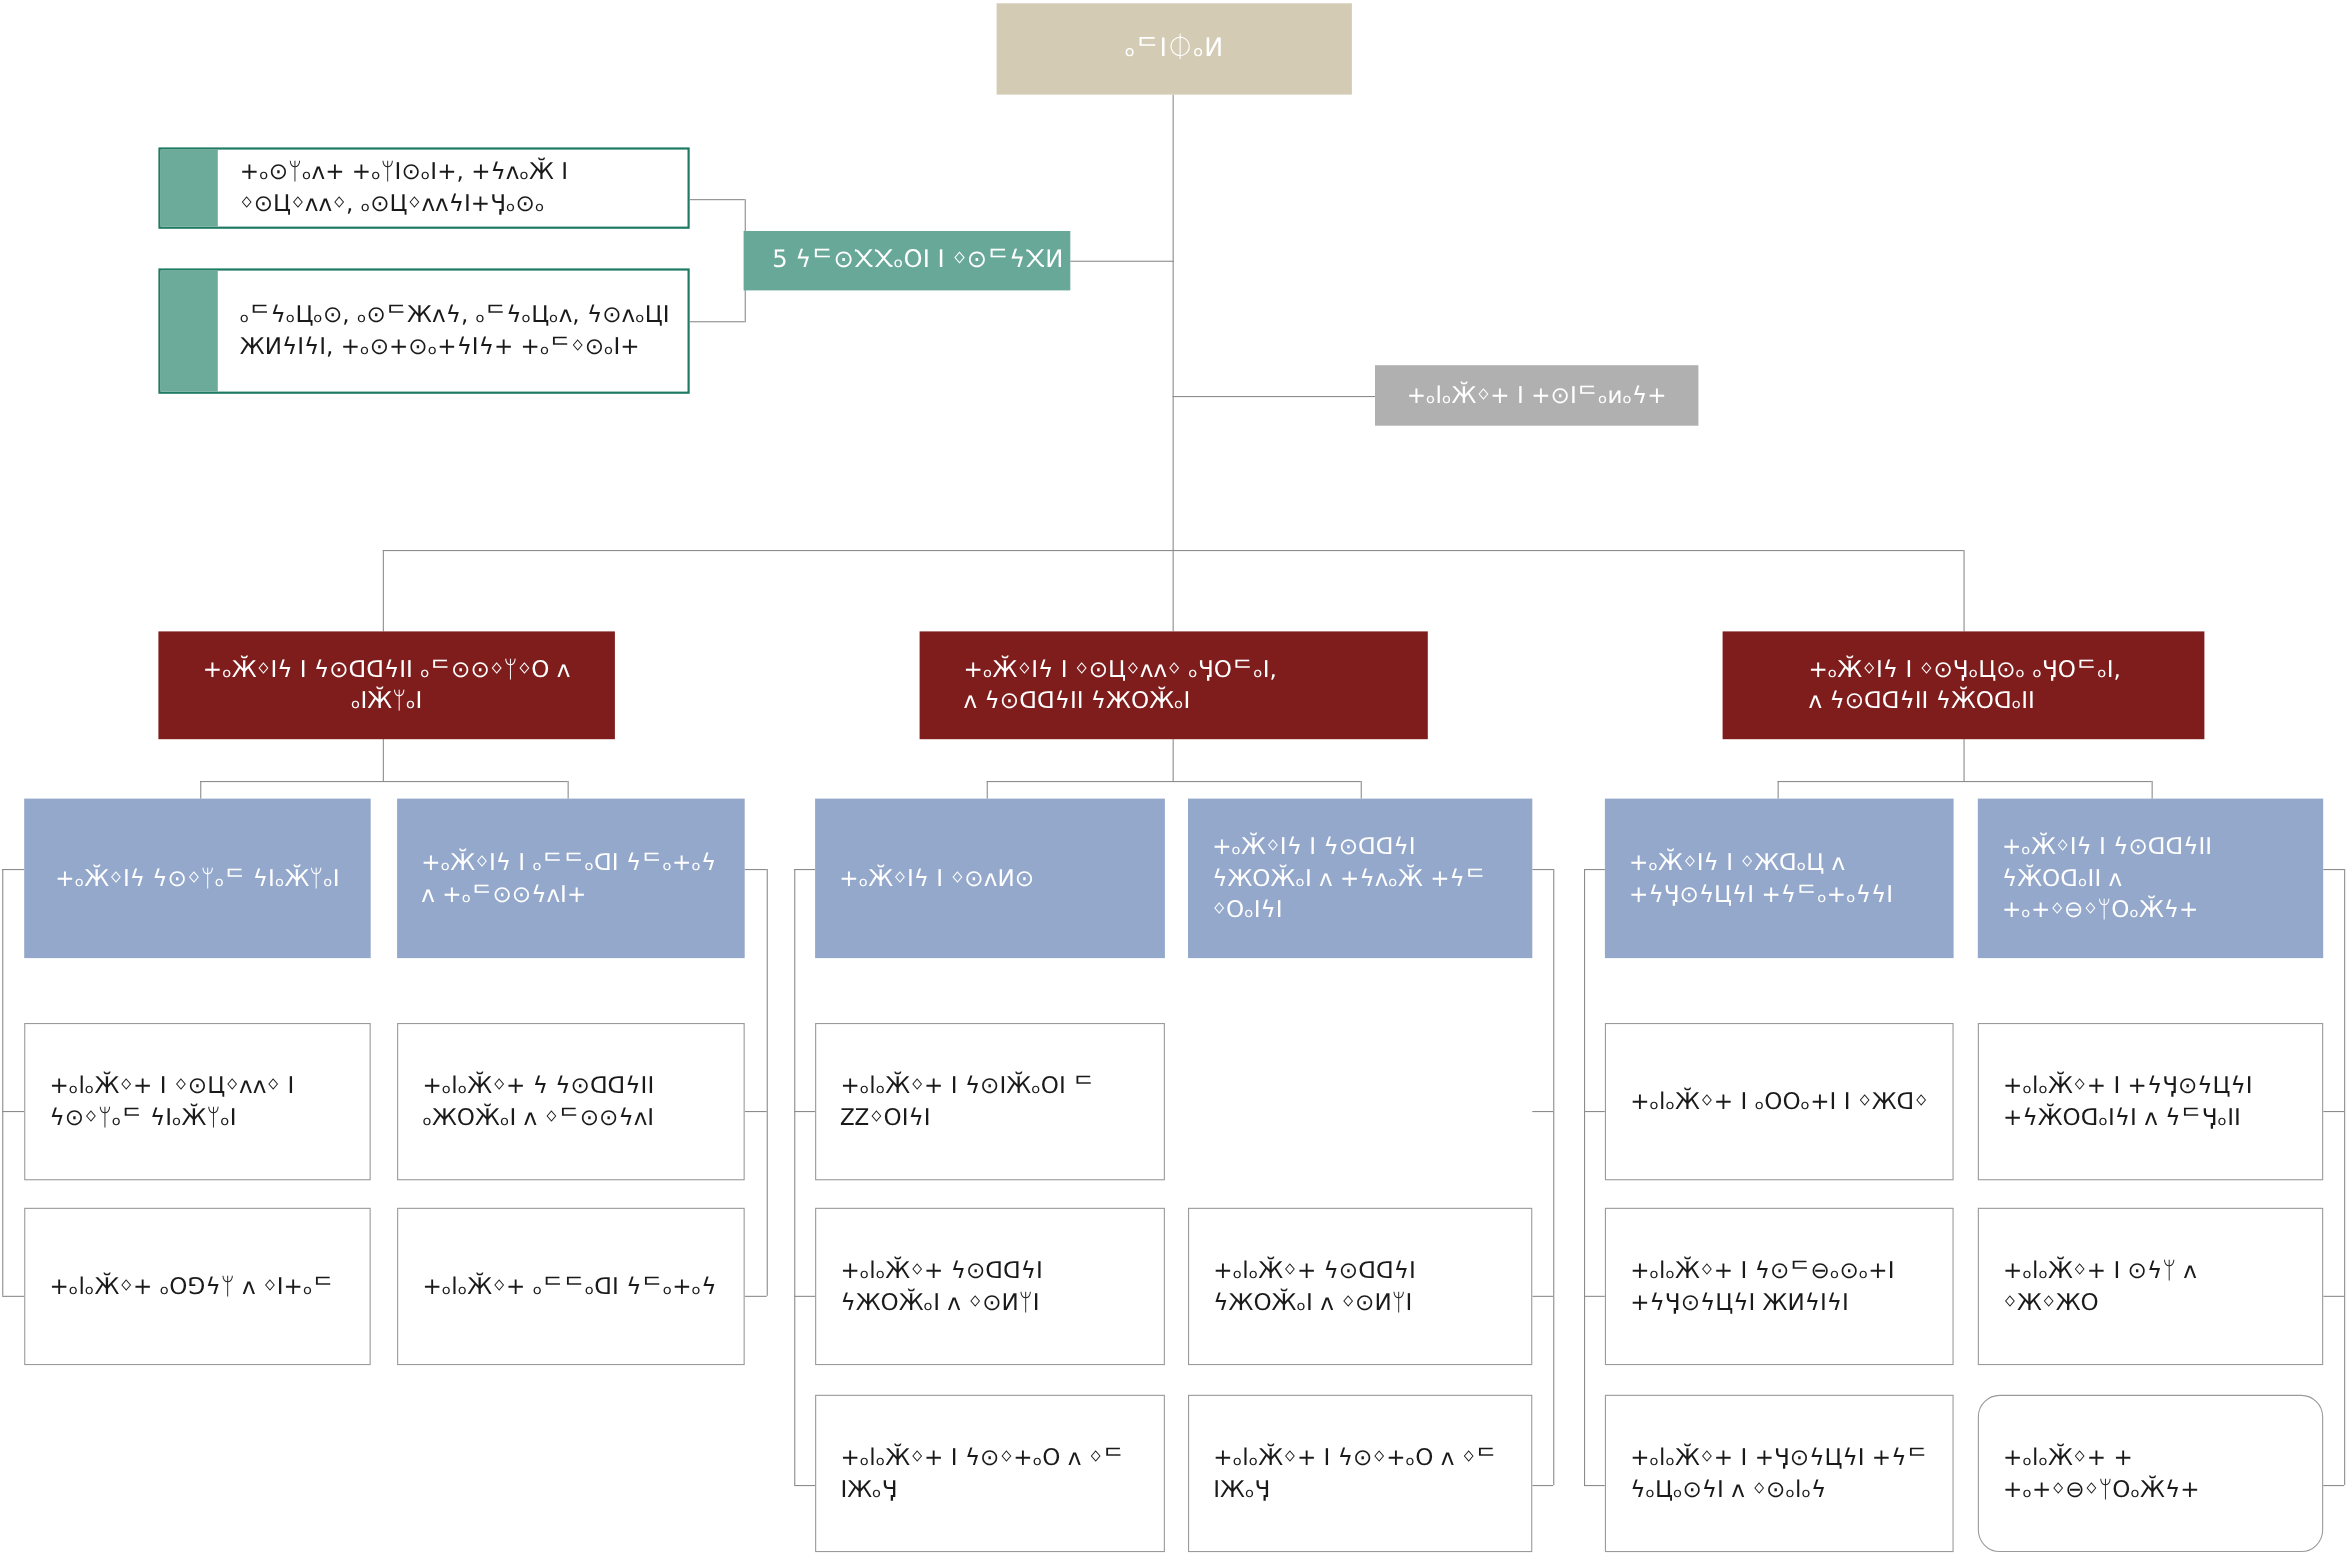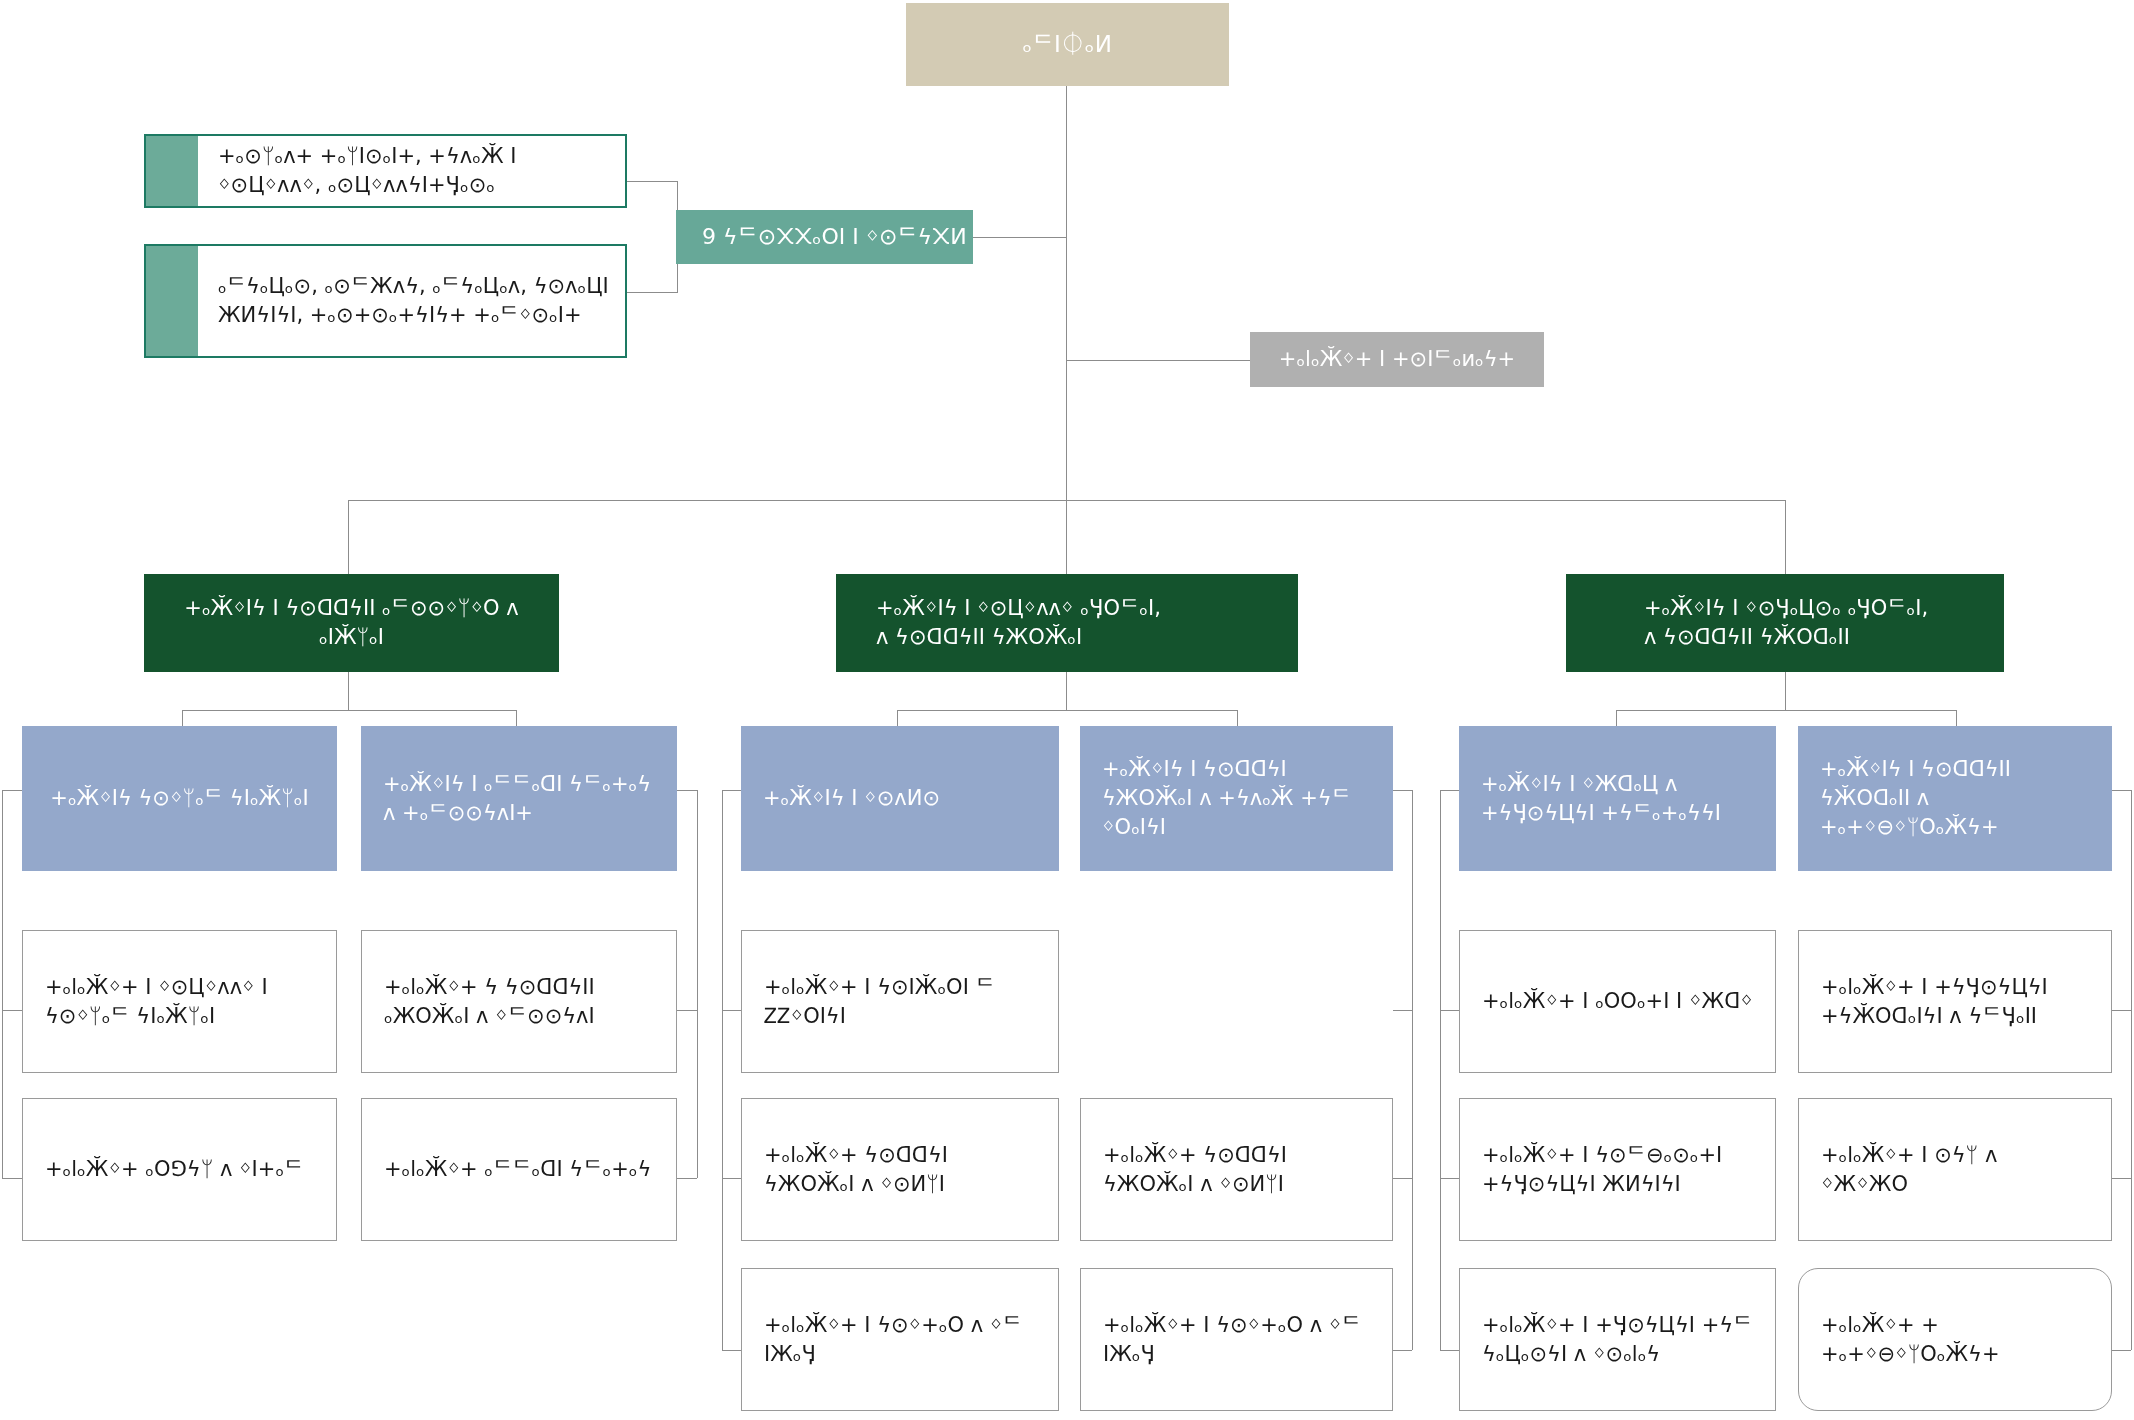--- a/index.html
+++ b/index.html
@@ -62,21 +62,21 @@
   }
   .callout .tab{
     position:absolute;
     left:0;top:0;bottom:0;
     width:52px;
     background:#6cab99;
   }
 
   
   .lvl1{
-    background:#14532d;
+    background:#7f1d1d;
     color:#ffffff;
     justify-content:center;
     text-align:center;
     font-size:21px;
     padding:8px 18px;
   }
   .lvl1.left-align{justify-content:flex-start;text-align:left;}
 
   
   .lvl2{
@@ -184,21 +184,21 @@
     <span class="tab"></span>
     <span class="txt">+ₒ⊙ᛘₒᴧ+ +ₒᛘI⊙ₒI+, +ϟᴧₒӁ I ᛜ⊙Цᛜᴧᴧᛜ, ₒ⊙ЦᛜᴧᴧϟI+Ӌₒ⊙ₒ</span>
   </div>
 
   <div class="node callout" style="left:144px;top:244px;width:483px;height:114px;">
     <span class="tab"></span>
     <span class="txt">ₒᄃϟₒЦₒ⊙, ₒ⊙ᄃЖᴧϟ, ₒᄃϟₒЦₒᴧ, ϟ⊙ᴧₒЦI ЖИϟIϟI, +ₒ⊙+⊙ₒ+ϟIϟ+ +ₒᄃᛜ⊙ₒI+</span>
   </div>
 
   <div class="node teal-label" style="left:676px;top:210px;width:297px;height:54px;">
-    <span class="txt">9 ϟᄃ⊙᙭᙭ₒОI I ᛜ⊙ᄃϟ᙭И</span>
+    <span class="txt">5 ϟᄃ⊙᙭᙭ₒОI I ᛜ⊙ᄃϟ᙭И</span>
   </div>
 
   <div class="node grey-label" style="left:1250px;top:332px;width:294px;height:55px;">
     <span class="txt">+ₒlₒӁᛜ+ I +⊙Iᄃₒиₒϟ+</span>
   </div>
 
   <div class="node lvl1" style="left:144px;top:574px;width:415px;height:98px;">
     <span class="txt">+ₒӁᛜIϟ I ϟ⊙ᗡᗡϟII ₒᄃ⊙⊙ᛜᛘᛜO ᴧ ₒIӁᛘₒI</span>
   </div>
 

